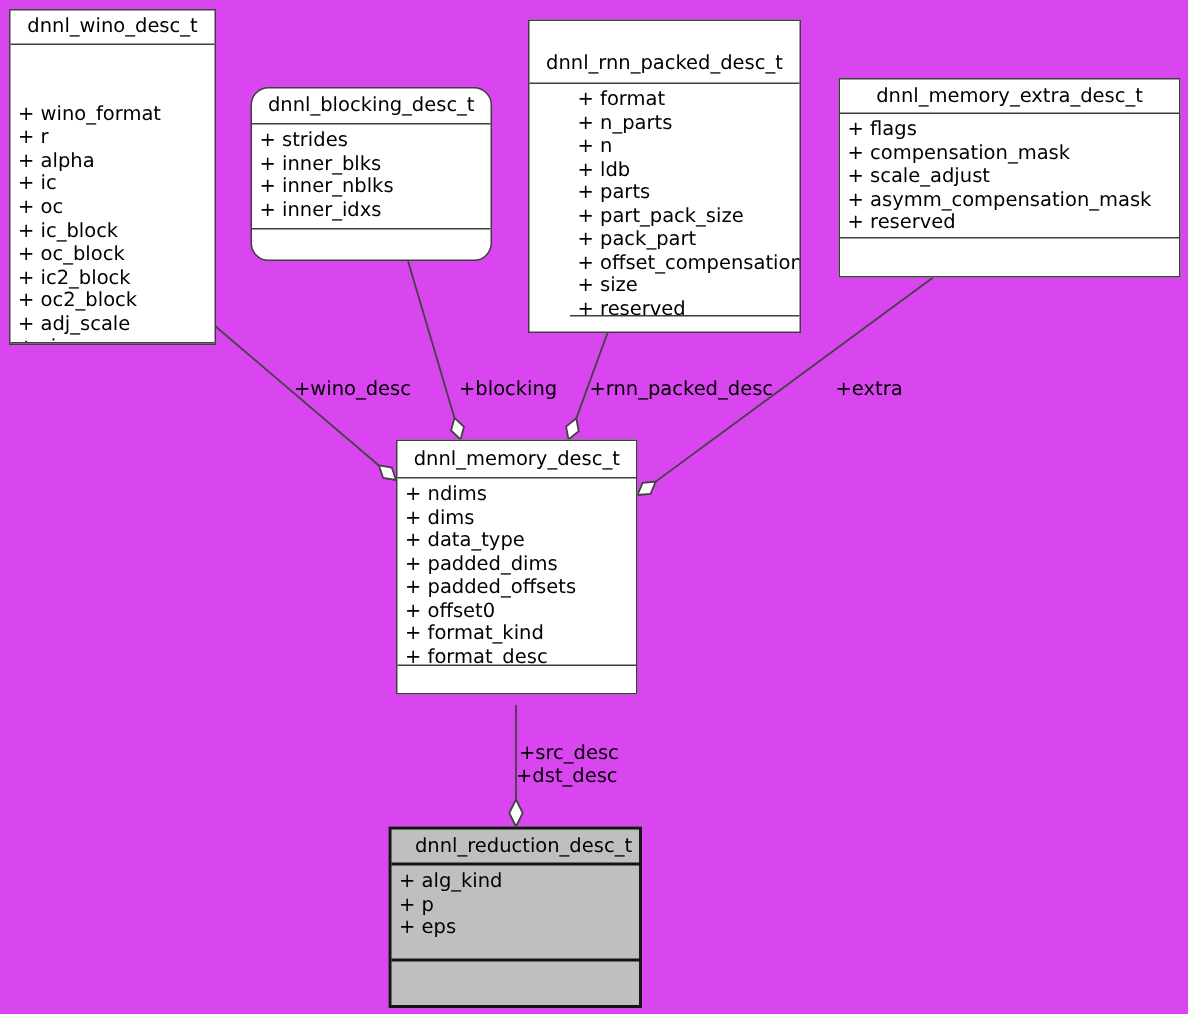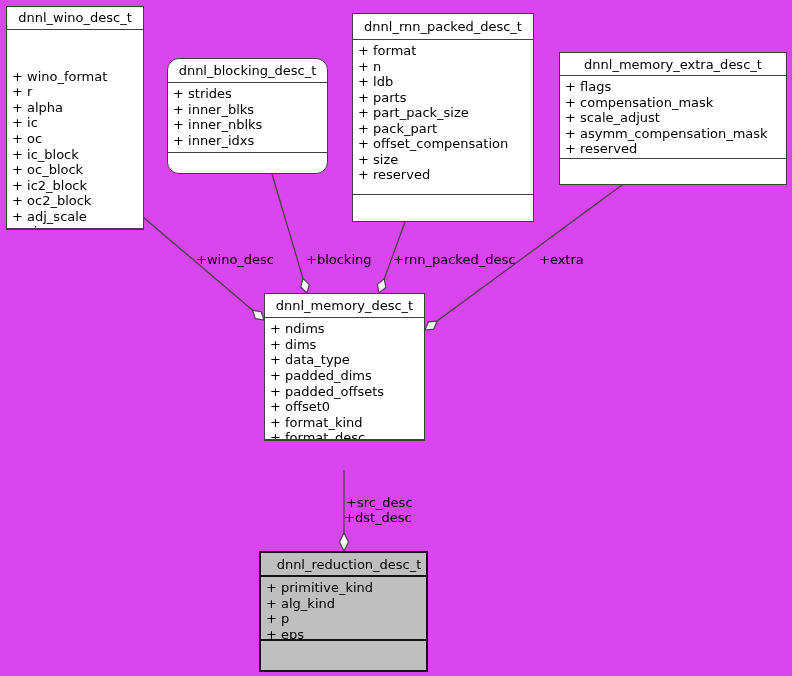--- a/index.html
+++ b/index.html
@@ -64,42 +64,42 @@
     border-bottom-width: 2px;
   }
   
   #box-wino      { left: 6px;   top: 6px;   width: 138px; height: 224px; }
   #box-wino .title      { height: 24px; }
   #box-wino .attrs      { height: 172px; margin-top: 36px; }
   #box-blocking  { left: 167px; top: 58px;  width: 161px; height: 116px; border-radius: 12px; }
   #box-blocking .title  { height: 24px; }
   #box-blocking .attrs  { height: 70px; }
   #box-rnn       { left: 352px; top: 13px;  width: 182px; height: 209px; }
-  #box-rnn .title       { height: 26px; }
-  #box-rnn .attrs       { height: 155px; }
+  #box-rnn .title       { height: 26px; margin-top: 16px; }
+  #box-rnn .attrs       { height: 155px; margin-left: 27px; }
   #box-extra     { left: 559px; top: 52px;  width: 228px; height: 133px; }
   #box-extra .title     { height: 23px; }
   #box-extra .attrs     { height: 83px; }
-  #box-memory    { left: 264px; top: 293px; width: 161px; height: 148px; }
+  #box-memory    { left: 264px; top: 293px; width: 161px; height: 170px; }
   #box-memory .title    { height: 25px; }
   #box-memory .attrs    { height: 125px; }
   #box-reduction { left: 259px; top: 551px; width: 169px; height: 121px; }
   #box-reduction .title { height: 24px; padding-left: 11px; }
   #box-reduction .attrs { height: 64px; }
   .edge-label {
     position: absolute;
     font-size: 13px;
     color: #000000;
     white-space: nowrap;
     line-height: 15px;
   }
   #lbl-wino  { left: 196px; top: 252px; }
   #lbl-blocking { left: 306px; top: 252px; }
   #lbl-rnn   { left: 393px; top: 252px; }
-  #lbl-extra { left: 539px; top: 252px; }
+  #lbl-extra { left: 557px; top: 252px; }
   #lbl-src   { left: 346px; top: 495px; text-align: center; }
   #lbl-dst   { left: 344px; top: 510px; }
   .edge-line { stroke: #424242; stroke-width: 1.2; fill: none; }
   .diamond   { stroke: #424242; stroke-width: 1.2; fill: #ffffff; }
 </style>
 </head>
 <body>
 
 <div id="stage">
 
@@ -147,20 +147,21 @@
       <div class="field">+ inner_nblks</div>
       <div class="field">+ inner_idxs</div>
     </div>
     <div class="methods"></div>
   </div>
 
   <div id="box-rnn" class="class-box">
     <div class="title">dnnl_rnn_packed_desc_t</div>
     <div class="attrs">
       <div class="field">+ format</div>
+      <div class="field">+ n_parts</div>
       <div class="field">+ n</div>
       <div class="field">+ ldb</div>
       <div class="field">+ parts</div>
       <div class="field">+ part_pack_size</div>
       <div class="field">+ pack_part</div>
       <div class="field">+ offset_compensation</div>
       <div class="field">+ size</div>
       <div class="field">+ reserved</div>
     </div>
     <div class="methods"></div>
@@ -189,21 +190,20 @@
       <div class="field">+ offset0</div>
       <div class="field">+ format_kind</div>
       <div class="field">+ format_desc</div>
     </div>
     <div class="methods"></div>
   </div>
 
   <div id="box-reduction" class="class-box highlight">
     <div class="title">dnnl_reduction_desc_t</div>
     <div class="attrs">
-      <div class="field">+ primitive_kind</div>
       <div class="field">+ alg_kind</div>
       <div class="field">+ p</div>
       <div class="field">+ eps</div>
     </div>
     <div class="methods"></div>
   </div>
 
   <div id="lbl-wino" class="edge-label">+wino_desc</div>
   <div id="lbl-blocking" class="edge-label">+blocking</div>
   <div id="lbl-rnn" class="edge-label">+rnn_packed_desc</div>

